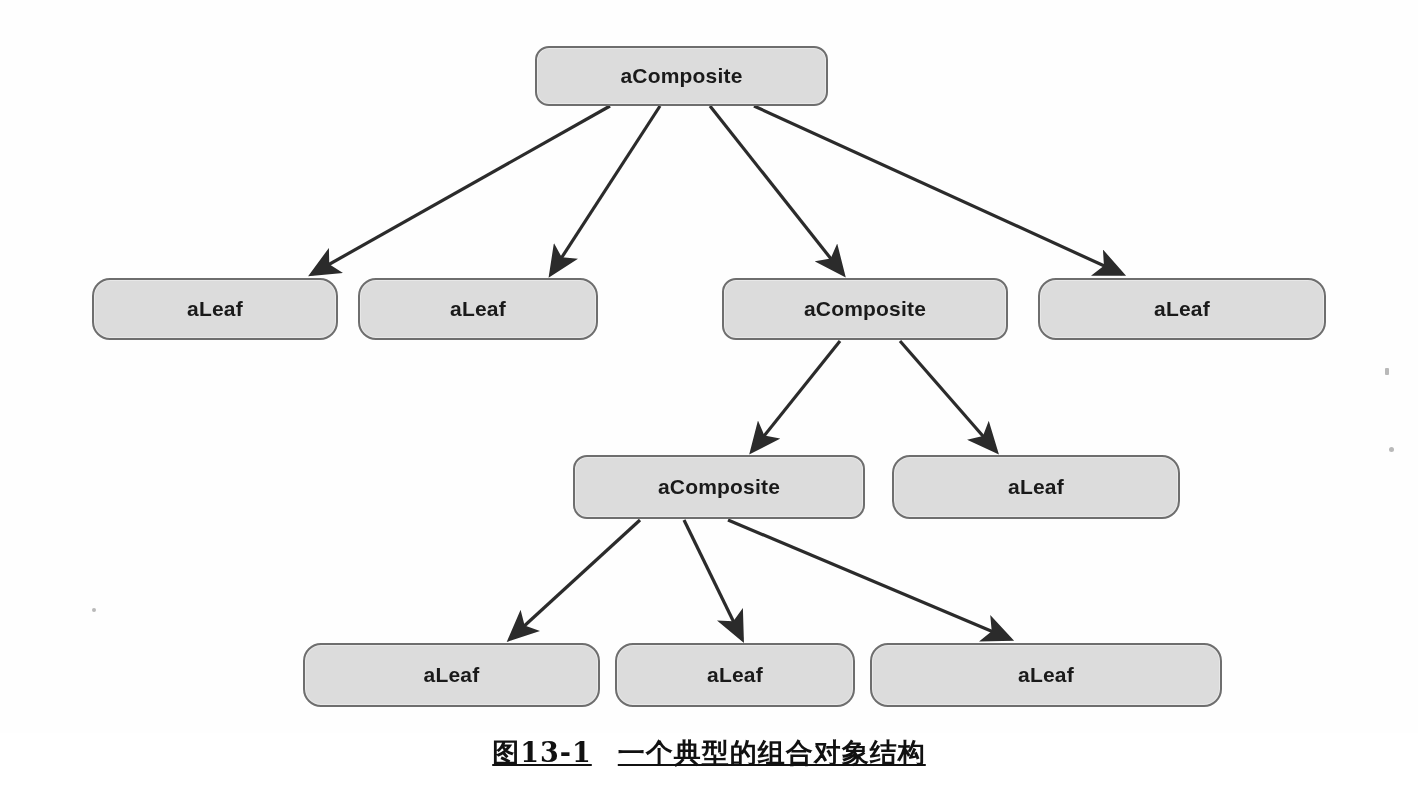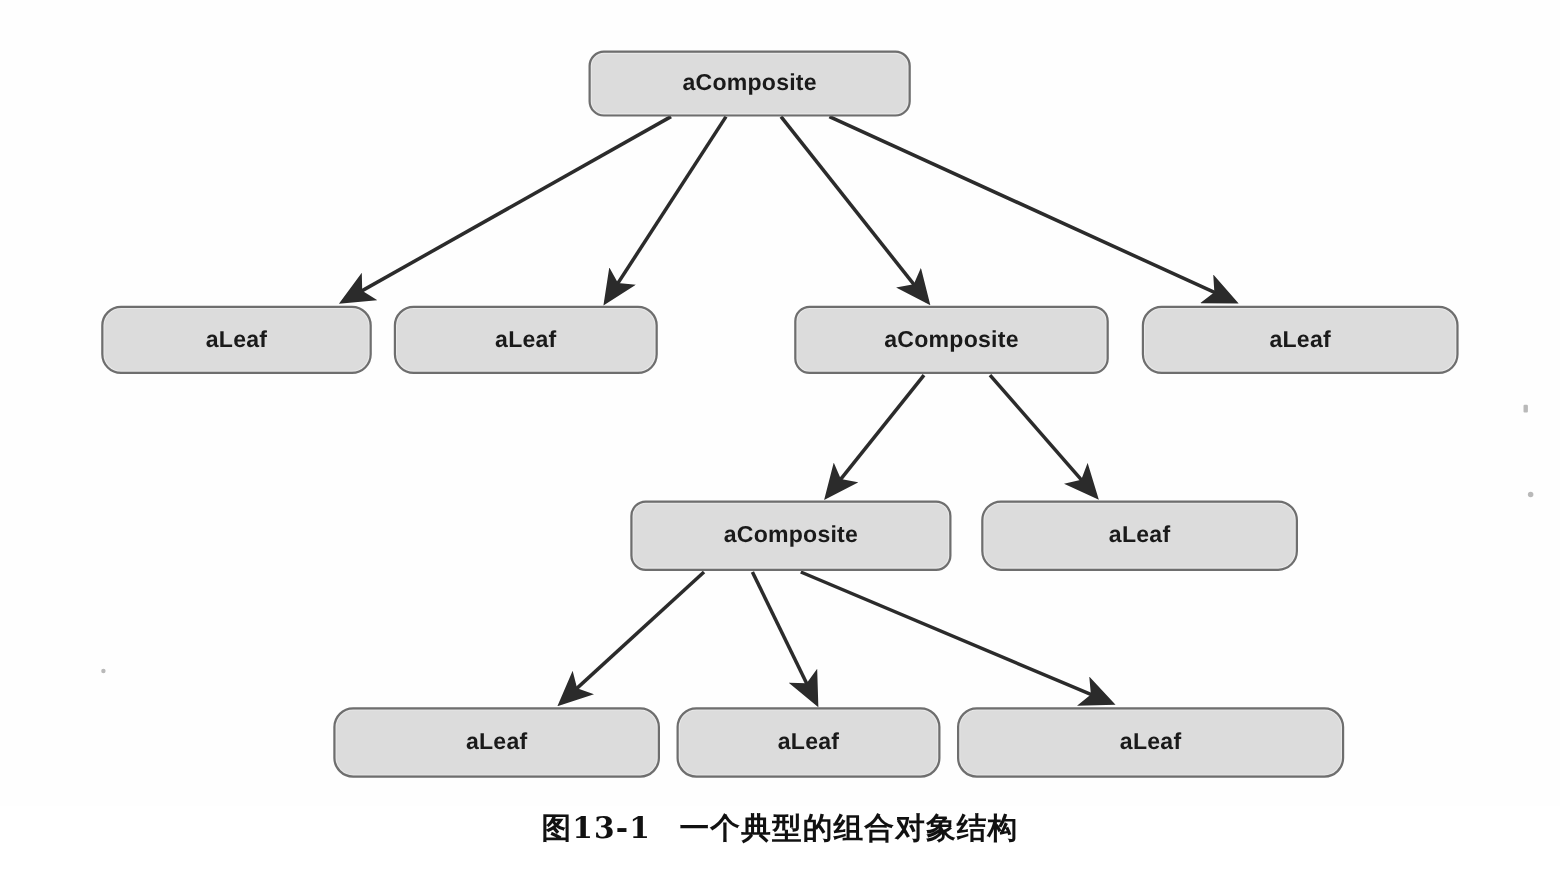--- a/index.html
+++ b/index.html
@@ -53,20 +53,21 @@
     position: absolute;
     left: 0;
     top: 735px;
     width: 1418px;
     text-align: center;
     font-family: "DejaVu Serif", "Liberation Serif", serif;
     font-weight: bold;
     font-size: 27px;
     color: #111111;
     letter-spacing: 1px;
+    text-decoration: underline;
   }
   #caption .cap-num { margin-right: 26px; }
   .speck {
     position: absolute;
     background: #b9b9b9;
     border-radius: 50%;
   }
 </style>
 </head>
 <body>

